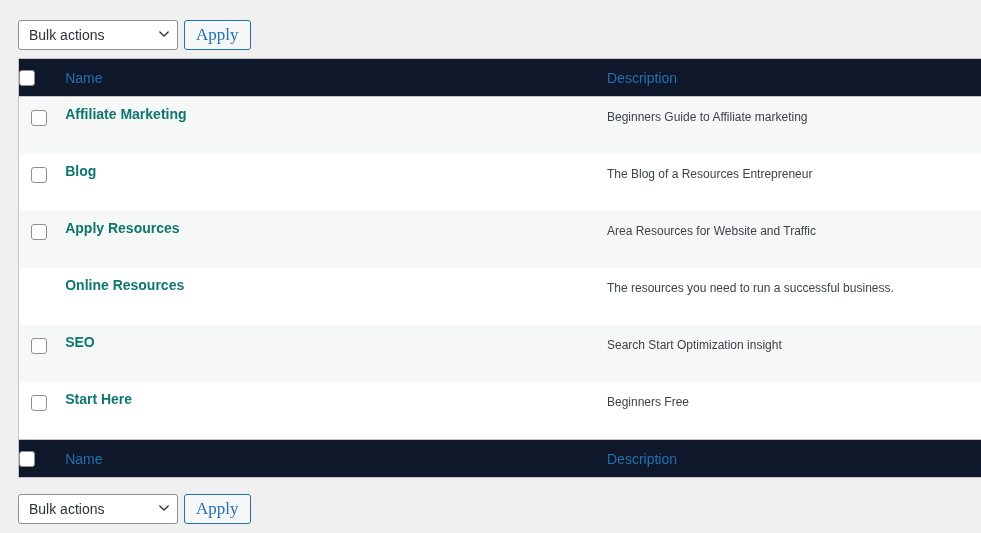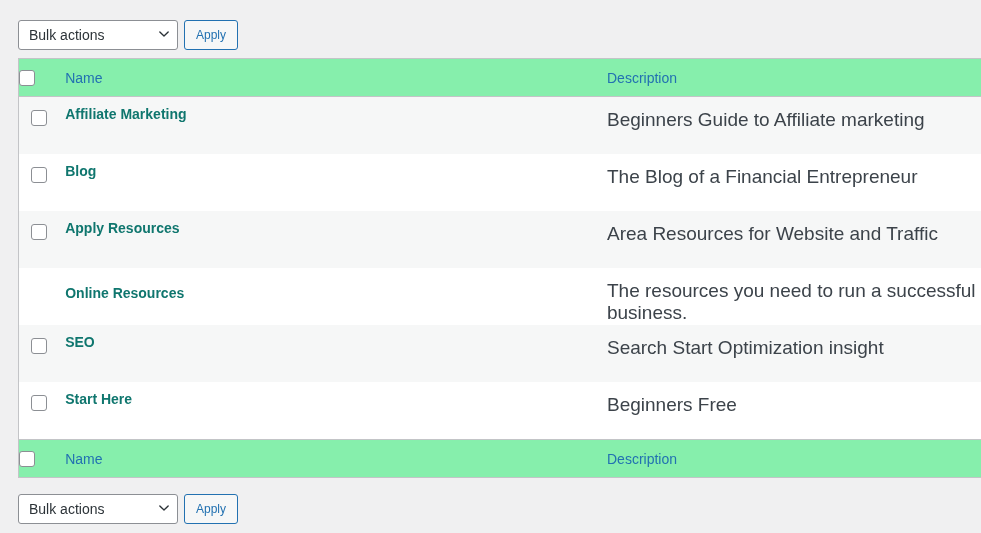--- a/index.html
+++ b/index.html
@@ -72,22 +72,22 @@
   .bulk-select .chev svg { display: block; }
 
   .apply-btn {
     height: 30px;
     box-sizing: border-box;
     padding: 0 11px;
     border: 1px solid #2271b1;
     border-radius: 3px;
     background: #f6f7f7;
     color: #2271b1;
-    font-size: 12px;
-    font-family: Liberation Sans, sans-serif;
+    font-size: 17px;
+    font-family: Liberation Serif, serif;
     line-height: 28px;
     cursor: pointer;
     white-space: nowrap;
     text-align: right;
   }
 
   
   .wp-list-table {
     width: 1030px;   
     margin-left: 18px;
@@ -95,21 +95,21 @@
     border-spacing: 0;
     background: #ffffff;
     border: 1px solid #c3c4c7;
     border-right: 0;
     box-sizing: border-box;
     table-layout: fixed;
   }
 
   .wp-list-table thead th,
   .wp-list-table tfoot th {
-    background: #86efac;
+    background: #0f172a;
     text-align: left;
     font-weight: 400;
     vertical-align: middle;
     height: 38px;
     padding: 0;
   }
   .wp-list-table thead th { border-bottom: 1px solid #c3c4c7; }
   .wp-list-table tfoot th { border-top: 1px solid #c3c4c7; }
 
   th.col-cb, td.col-cb {
@@ -158,25 +158,25 @@
   .row-title {
     color: #0f766e;
     font-weight: bold;
     font-size: 14px;
     text-decoration: none;
     cursor: pointer;
     font-family: "Liberation Sans", sans-serif;
   }
   .row-desc {
     color: #3c434a;
-    font-size: 19px;
+    font-size: 12px;
     font-family: "Liberation Sans", sans-serif;
     margin-top: 48px;
   }
-  .child-indent { display: inline-block; margin-top: 8px; }
+  .child-indent { display: inline-block; }
 </style>
 </head>
 <body>
 
 <div class="page">
 
   <div class="tablenav top">
     <div class="bulk-select">
       <span>Bulk actions</span>
       <span class="chev">
@@ -217,21 +217,21 @@
       </tr>
 
       <tr class="plain">
         <td class="col-cb">
           <span class="cb"></span>
         </td>
         <td class="col-name">
           <span class="row-title">Blog</span>
         </td>
         <td class="col-desc">
-          <span class="row-desc">The Blog of a Financial Entrepreneur</span>
+          <span class="row-desc">The Blog of a Resources Entrepreneur</span>
         </td>
       </tr>
 
       <tr class="alt">
         <td class="col-cb">
           <span class="cb"></span>
         </td>
         <td class="col-name">
           <span class="row-title">Apply Resources</span>
         </td>

